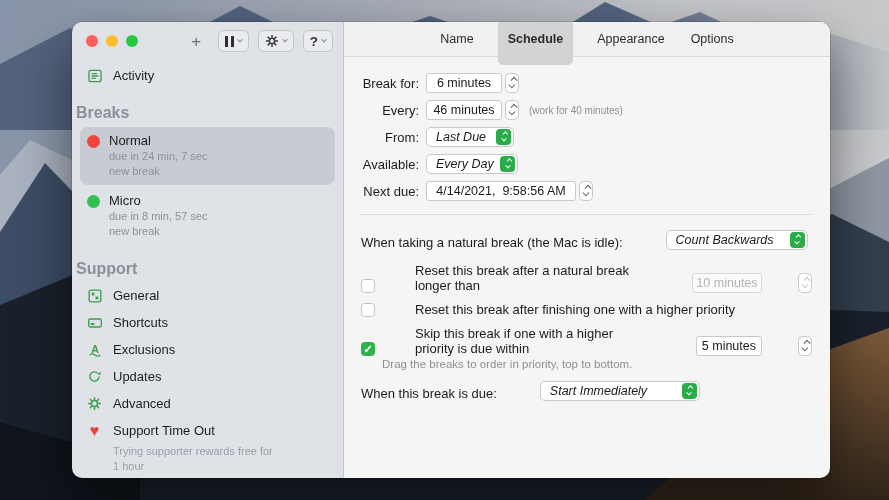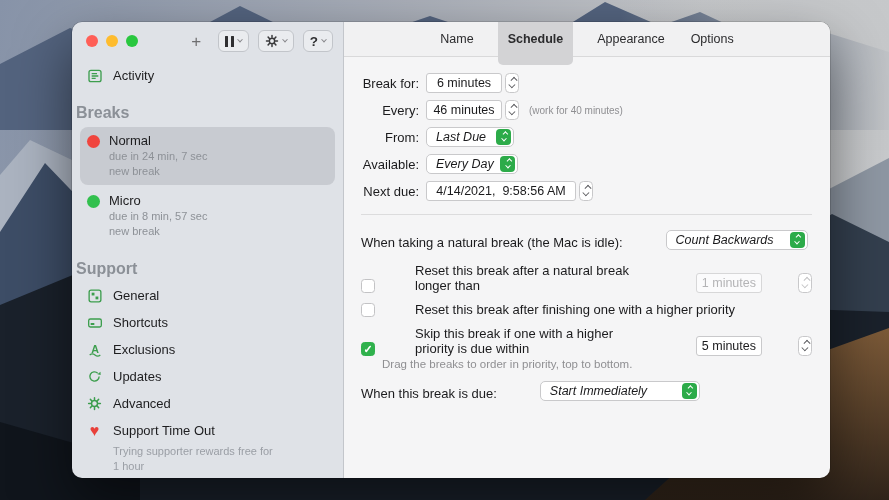--- a/index.html
+++ b/index.html
@@ -315,21 +315,21 @@
           <span class="cap">
               <span class="cv up"></span>
               <span class="cv down"></span>
             </span>
         </div>
       </div>
 
       <div class="nrow">
         <span class="checkbox"></span>
         <span>Reset this break after a natural break longer than</span>
-        <div class="tfield disabled w70 gap-s">1 minutes</div>
+        <div class="tfield disabled w70 gap-s">10 minutes</div>
         <div class="stepper disabled">
             <span class="sc up"></span>
             <span class="sc down"></span>
           </div>
       </div>
 
       <div class="nrow">
         <span class="checkbox"></span>
         <span>Reset this break after finishing one with a higher priority</span>
       </div>

